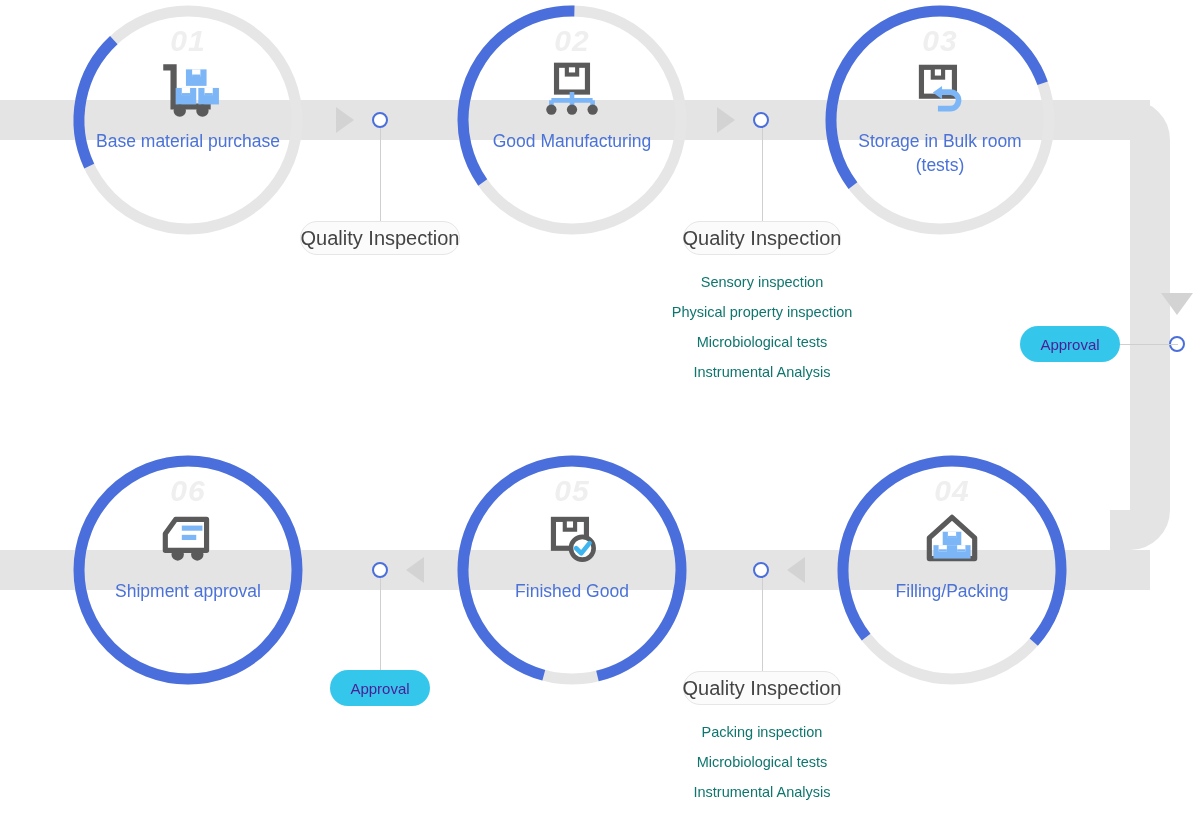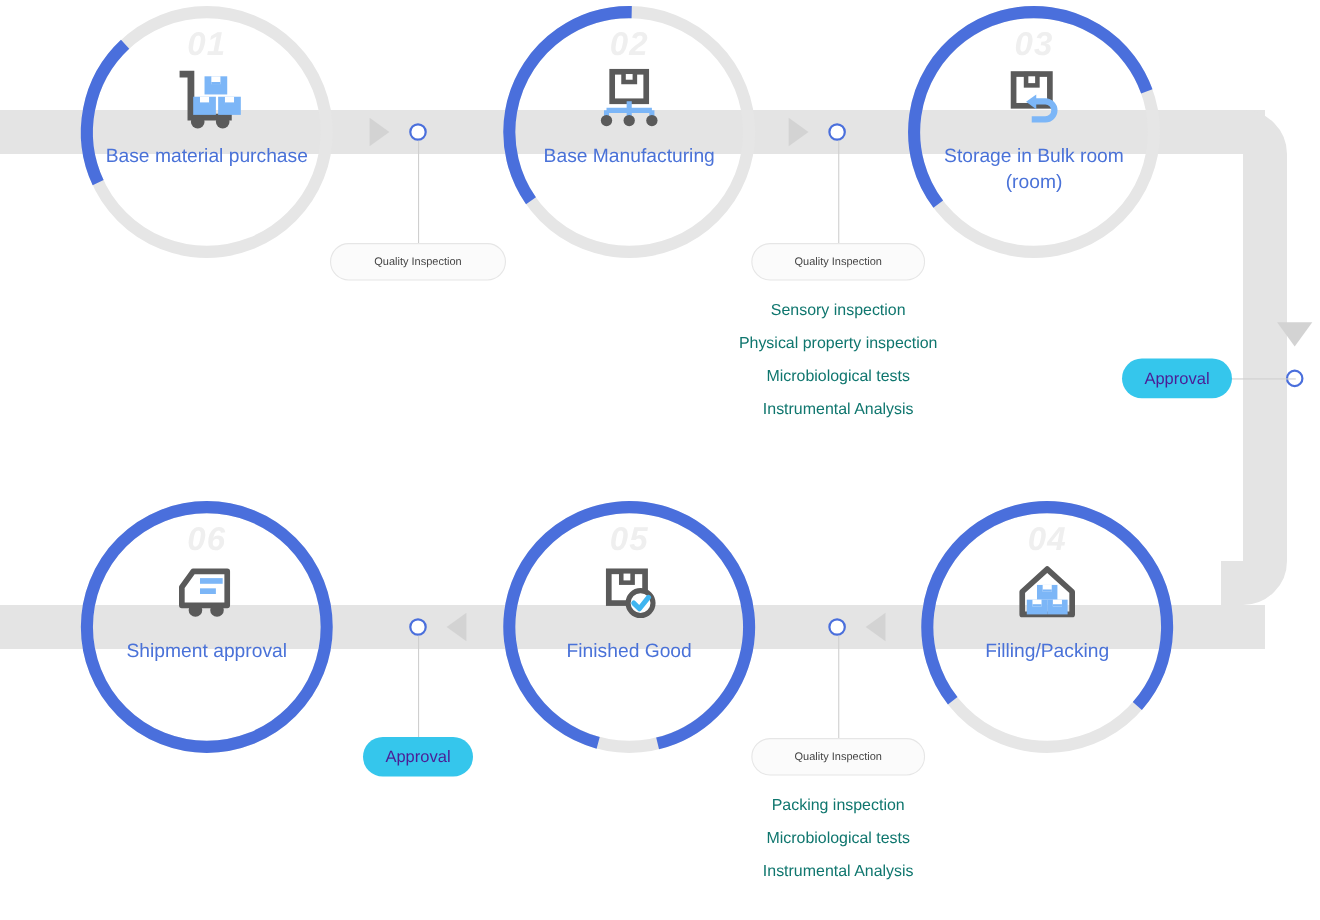--- a/index.html
+++ b/index.html
@@ -107,21 +107,21 @@
   }
 
   
   .pill {
     position: absolute;
     height: 34px;
     border-radius: 17px;
     border: 1px solid #e6e6e6;
     background: #fbfbfb;
     color: #444444;
-    font-size: 10px;
+    font-size: 20px;
     display: flex;
     align-items: center;
     justify-content: center;
     white-space: nowrap;
   }
   .pill-approval {
     position: absolute;
     height: 36px;
     border-radius: 18px;
     border: none;
@@ -219,40 +219,40 @@
     <div class="icon">
       <svg viewBox="0 0 64 56" width="66" height="58">
         <rect x="17" y="4" width="30" height="26" fill="none" stroke="#5a5a5a" stroke-width="5"></rect>
         <rect x="27" y="4" width="10" height="9" fill="#ffffff" stroke="#5a5a5a" stroke-width="4"></rect>
         <path d="M32 30 v8 M12 38 h40 M12 38 v6 M32 38 v6 M52 38 v6" fill="none" stroke="#7cb6f7" stroke-width="4.5"></path>
         <circle cx="12" cy="47" r="5" fill="#5a5a5a"></circle>
         <circle cx="32" cy="47" r="5" fill="#5a5a5a"></circle>
         <circle cx="52" cy="47" r="5" fill="#5a5a5a"></circle>
       </svg>
     </div>
-    <div class="label">Base Manufacturing</div>
+    <div class="label">Good Manufacturing</div>
   </div>
 
   <div class="step" style="left:820px; top:0px;">
     <svg class="ring" viewBox="0 0 240 240">
       <circle cx="120" cy="120" r="109" fill="none" stroke="#e6e6e6" stroke-width="11"></circle>
       <circle cx="120" cy="120" r="109" fill="none" stroke="#4a6fdc" stroke-width="11" stroke-linecap="butt" stroke-dasharray="375 310" transform="rotate(143 120 120)"></circle>
     </svg>
     <div class="num">03</div>
     <div class="icon">
       <svg viewBox="0 0 64 56" width="66" height="58">
         <rect x="14" y="6" width="32" height="28" fill="none" stroke="#5a5a5a" stroke-width="5"></rect>
         <rect x="25" y="6" width="10" height="10" fill="#ffffff" stroke="#5a5a5a" stroke-width="4"></rect>
         <path d="M30 46 h12 a8 8 0 0 0 0 -16 h-12" fill="none" stroke="#7cb6f7" stroke-width="5.5" stroke-linecap="butt"></path>
         <path d="M34 24 L25 30.5 L34 37 Z" fill="#7cb6f7"></path>
       </svg>
     </div>
     <div class="label">
       <span>Storage in Bulk room</span><br>
-      <span>(room)</span>
+      <span>(tests)</span>
     </div>
   </div>
 
   <div class="step" style="left:452px; top:450px;">
     <svg class="ring" viewBox="0 0 240 240">
       <circle cx="120" cy="120" r="109" fill="none" stroke="#e6e6e6" stroke-width="11"></circle>
       <circle cx="120" cy="120" r="109" fill="none" stroke="#4a6fdc" stroke-width="11" stroke-linecap="butt" stroke-dasharray="630 55" transform="rotate(105 120 120)"></circle>
     </svg>
     <div class="num">05</div>
     <div class="icon">

